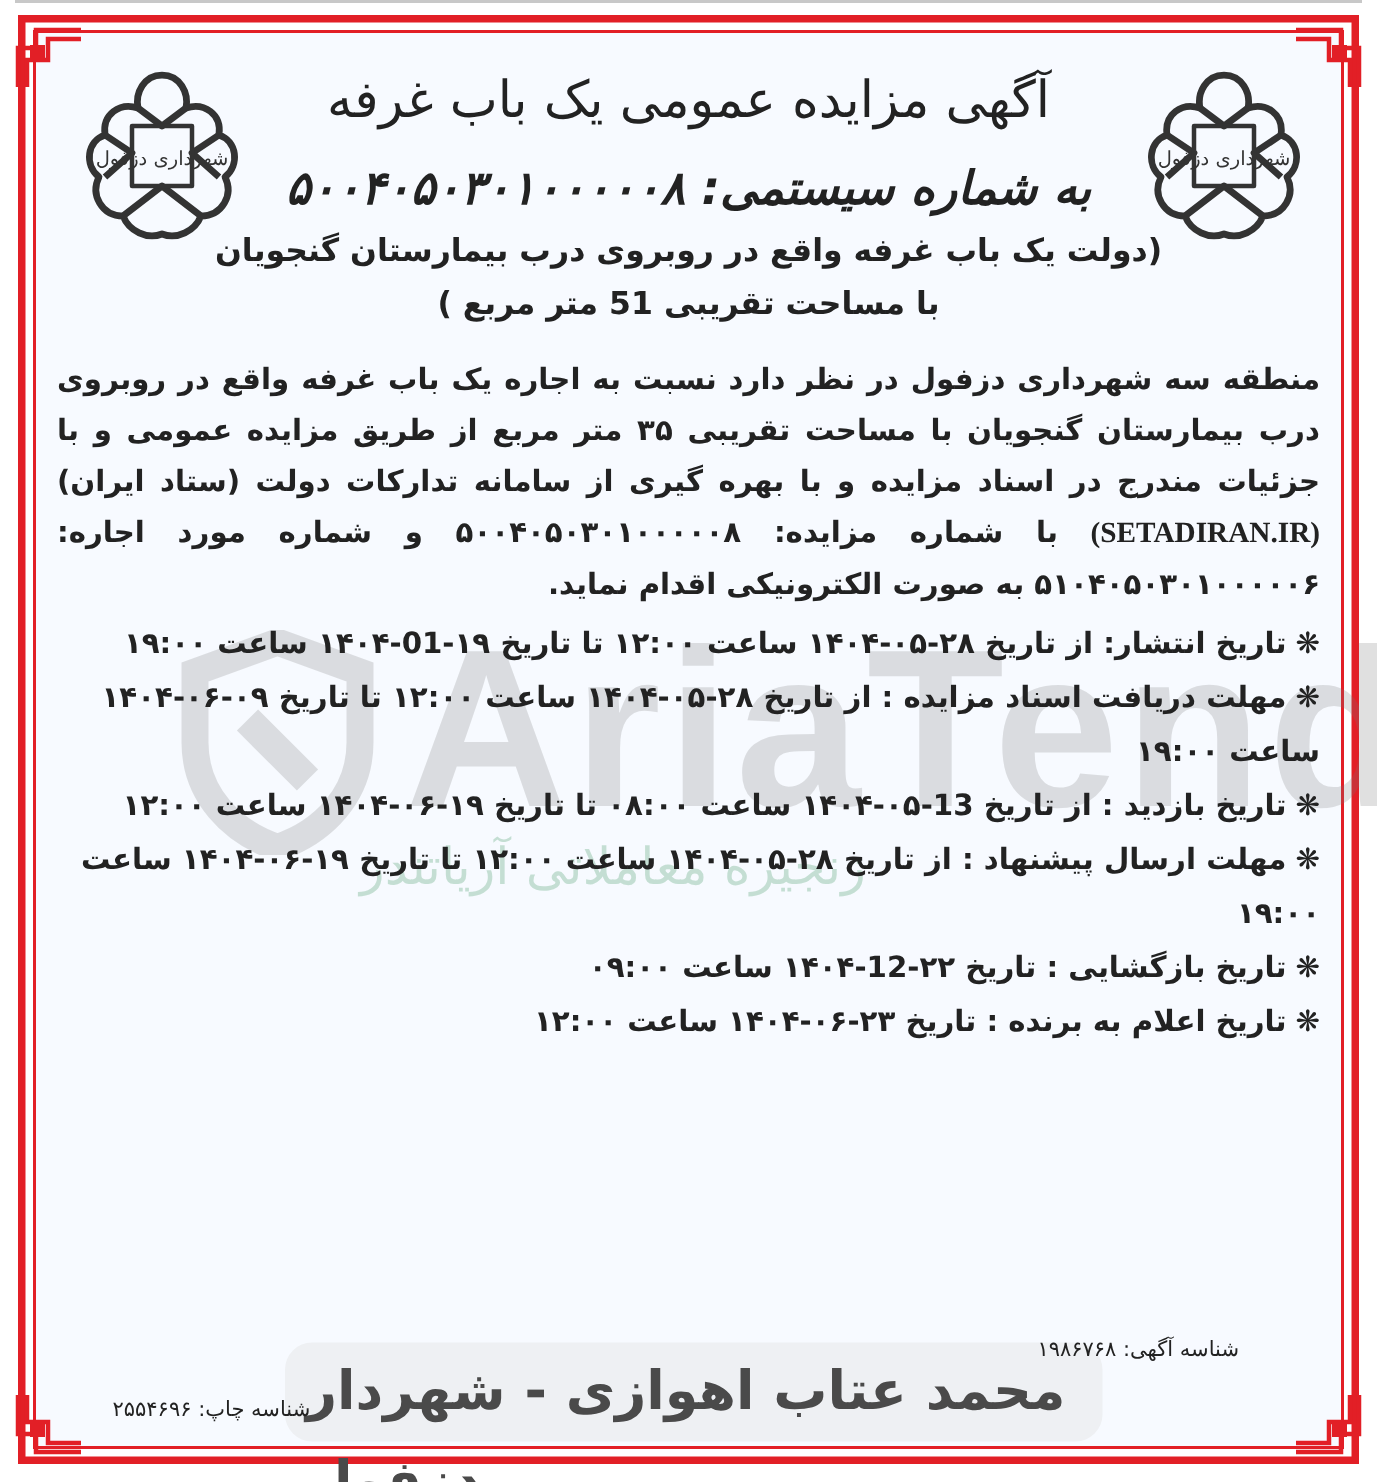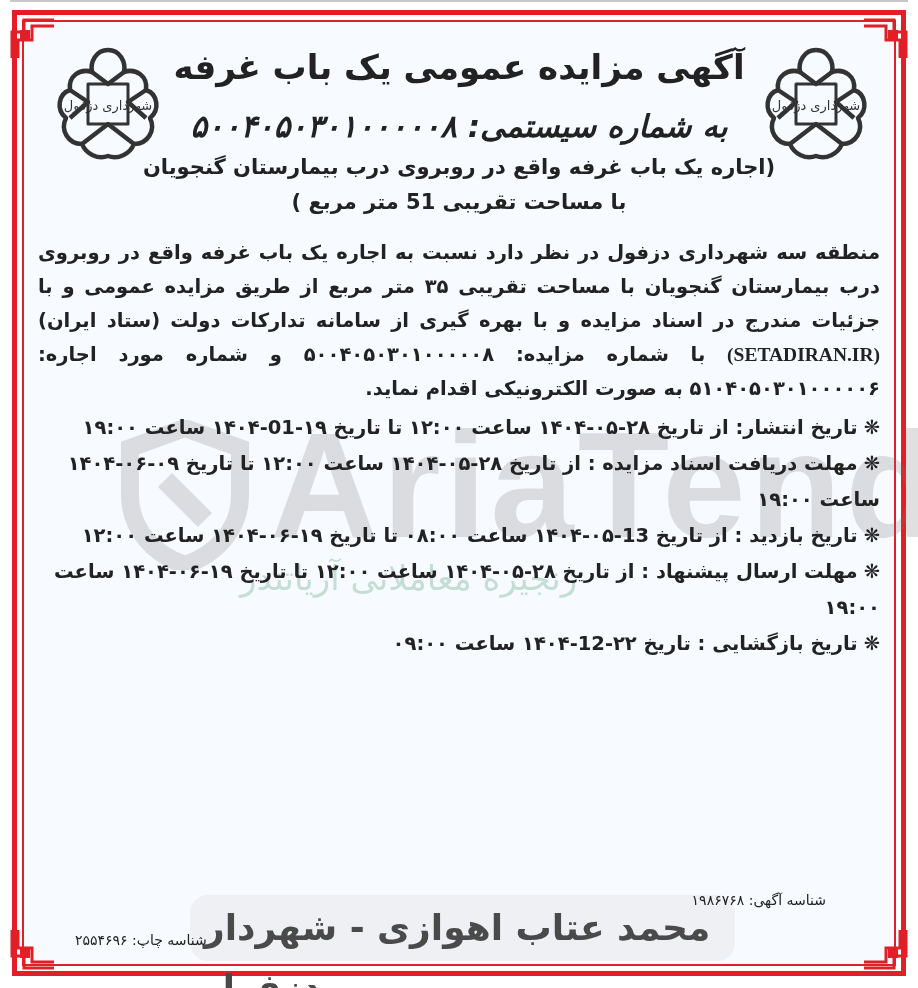--- a/index.html
+++ b/index.html
@@ -13,21 +13,21 @@
   .corner.tr { right: 6px; top: 10px; transform: scaleX(-1); }
   .corner.bl { left: 6px; bottom: 10px; transform: scaleY(-1); }
   .corner.br { right: 6px; bottom: 10px; transform: scale(-1,-1); }
 
   .logo { position: absolute; width: 112px; height: 118px; top: 44px; }
   .logo svg { width: 100%; height: 100%; }
   .logo.left { left: 52px; }
   .logo.right { right: 46px; }
 
   .content { position: absolute; left: 36px; right: 36px; top: 36px; direction: rtl; color: #222; }
-  .title { text-align: center; font-weight: bold; font-size: 34px; line-height: 50px; margin: 6px 0 0; }
+  .title { text-align: center; font-weight: normal; font-size: 34px; line-height: 50px; margin: 6px 0 0; }
   .sysno { text-align: center; font-weight: bold; font-size: 31px; line-height: 48px; margin-top: 10px; font-style: italic; }
   .round { text-align: center; font-weight: bold; font-size: 22px; line-height: 36px; margin-top: 10px; }
   .subject { text-align: center; font-weight: bold; font-size: 21px; line-height: 35px; }
   .body { font-weight: bold; font-size: 19.5px; line-height: 34px; text-align: justify; margin-top: 16px; padding: 0 2px; }
   .body .latin { direction: ltr; unicode-bidi: embed; font-family: "Liberation Serif", serif; }
   .items { margin-top: 4px; }
   .item { font-weight: bold; font-size: 19.5px; line-height: 36px; padding: 0 2px; }
   .item .star { margin-left: 6px; }
 
   .sign-pill { position: absolute; left: 190px; top: 895px; width: 545px; height: 66px; background: #eef0f3; border-radius: 18px; }
@@ -119,32 +119,33 @@
     <text x="56" y="66" font-size="13" text-anchor="middle" fill="#333" font-family="DejaVu Sans, sans-serif">شهرداری دزفول</text>
   </svg>
 </div>
 
 <div class="content">
   <div class="title">آگهی مزایده عمومی یک باب غرفه</div>
   <div class="sysno">
     <span>به شماره سیستمی:</span>
     <span>۵۰۰۴۰۵۰۳۰۱۰۰۰۰۰۸</span>
   </div>
-  <div class="subject">(اجاره یک باب غرفه واقع در روبروی درب بیمارستان گنجویان</div>
+  <div class="subject">(دولت یک باب غرفه واقع در روبروی درب بیمارستان گنجویان</div>
   <div class="subject">با مساحت تقریبی 51 متر مربع )</div>
   <div class="body">
     <span>منطقه سه شهرداری دزفول در نظر دارد نسبت به اجاره یک باب غرفه واقع در روبروی درب بیمارستان گنجویان با مساحت تقریبی ۳۵ متر مربع  از طریق مزایده عمومی و با جزئیات مندرج در اسناد مزایده و با بهره گیری از سامانه تدارکات دولت (ستاد ایران)</span>
     <span class="latin">(SETADIRAN.IR)</span>
     <span>با شماره مزایده: ۵۰۰۴۰۵۰۳۰۱۰۰۰۰۰۸ و شماره مورد اجاره: ۵۱۰۴۰۵۰۳۰۱۰۰۰۰۰۶ به صورت الکترونیکی اقدام نماید.</span>
   </div>
   <div class="items">
     <div class="item"><span class="star">❋</span><span>تاریخ انتشار: از تاریخ ۲۸-۰۵-۱۴۰۴ ساعت ۱۲:۰۰ تا تاریخ ۱۹-01-۱۴۰۴ ساعت ۱۹:۰۰</span></div>
     <div class="item"><span class="star">❋</span><span>مهلت دریافت اسناد مزایده : از تاریخ ۲۸-۰۵-۱۴۰۴ ساعت ۱۲:۰۰ تا تاریخ ۰۹-۰۶-۱۴۰۴ ساعت ۱۹:۰۰</span></div>
     <div class="item"><span class="star">❋</span><span>تاریخ بازدید : از تاریخ 13-۰۵-۱۴۰۴ ساعت ۰۸:۰۰ تا تاریخ ۱۹-۰۶-۱۴۰۴ ساعت ۱۲:۰۰</span></div>
     <div class="item"><span class="star">❋</span><span>مهلت ارسال پیشنهاد : از تاریخ ۲۸-۰۵-۱۴۰۴ ساعت ۱۲:۰۰ تا تاریخ ۱۹-۰۶-۱۴۰۴ ساعت ۱۹:۰۰</span></div>
     <div class="item"><span class="star">❋</span><span>تاریخ بازگشایی : تاریخ ۲۲-12-۱۴۰۴ ساعت ۰۹:۰۰</span></div>
+    <div class="item"><span class="star">❋</span><span>تاریخ اعلام به برنده : تاریخ ۲۳-۰۶-۱۴۰۴ ساعت ۱۲:۰۰</span></div>
   </div>
 </div>
 
 <div class="sign-pill"></div>
 <div class="sign">محمد عتاب اهوازی - شهردار دزفول</div>
 <div class="ad-id">شناسه آگهی: ۱۹۸۶۷۶۸</div>
 <div class="print-id">شناسه چاپ: ۲۵۵۴۶۹۶</div>
 
 </body></html>

